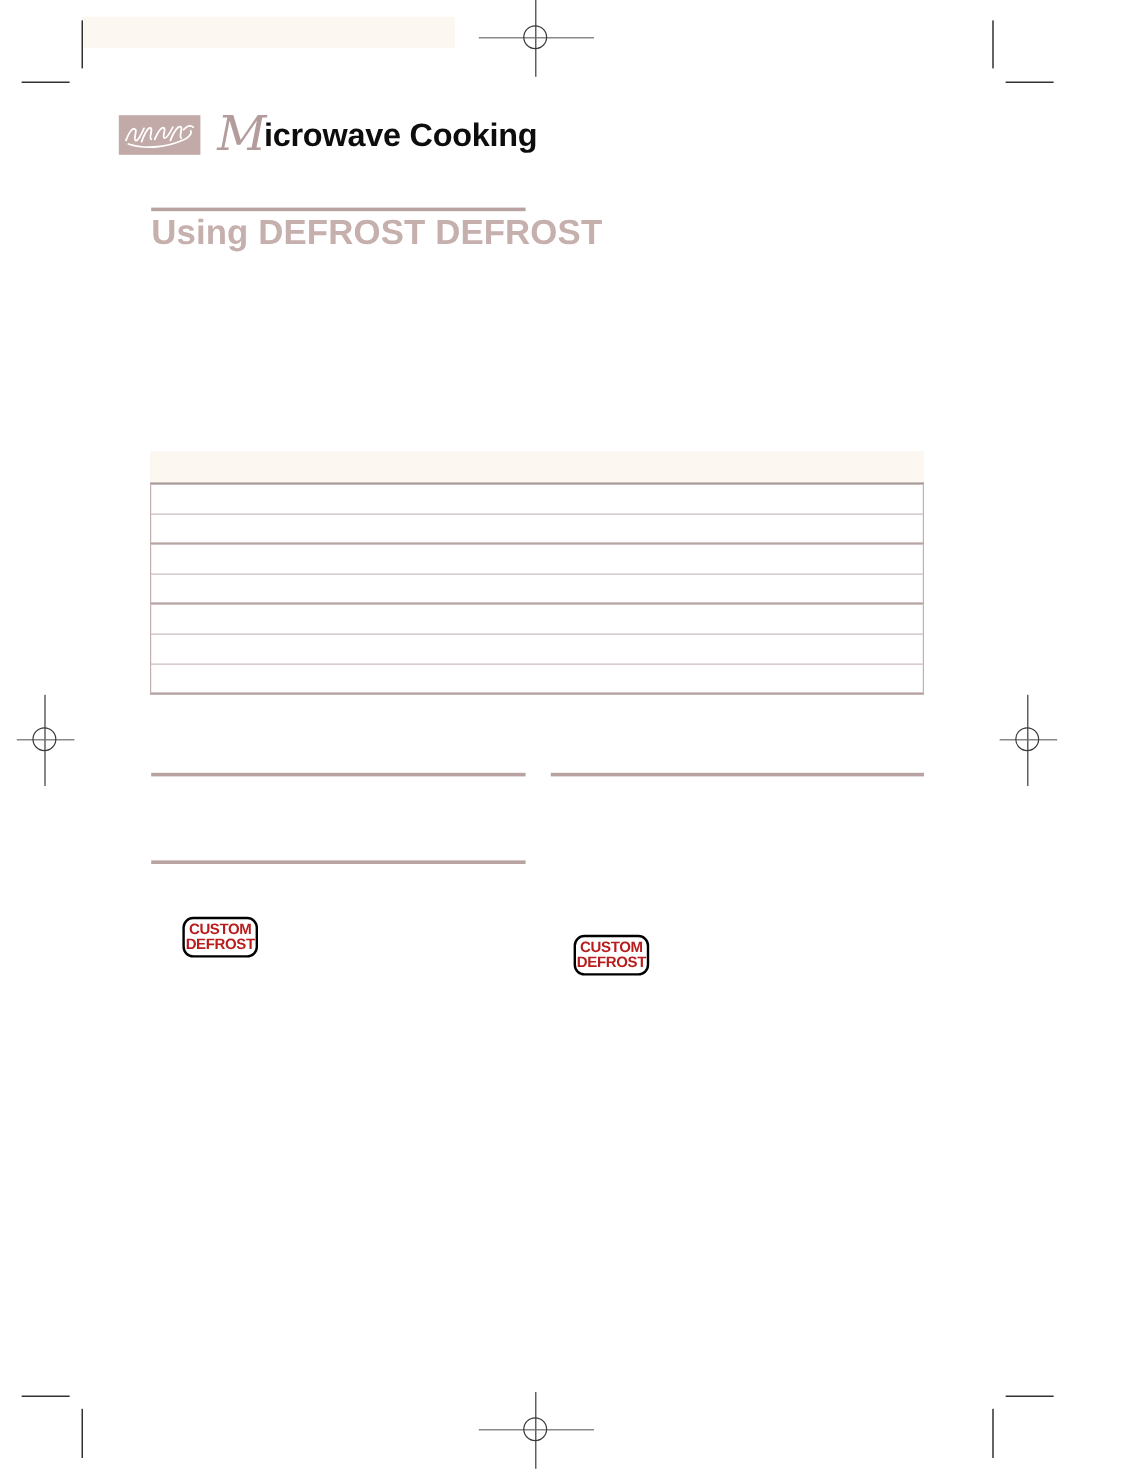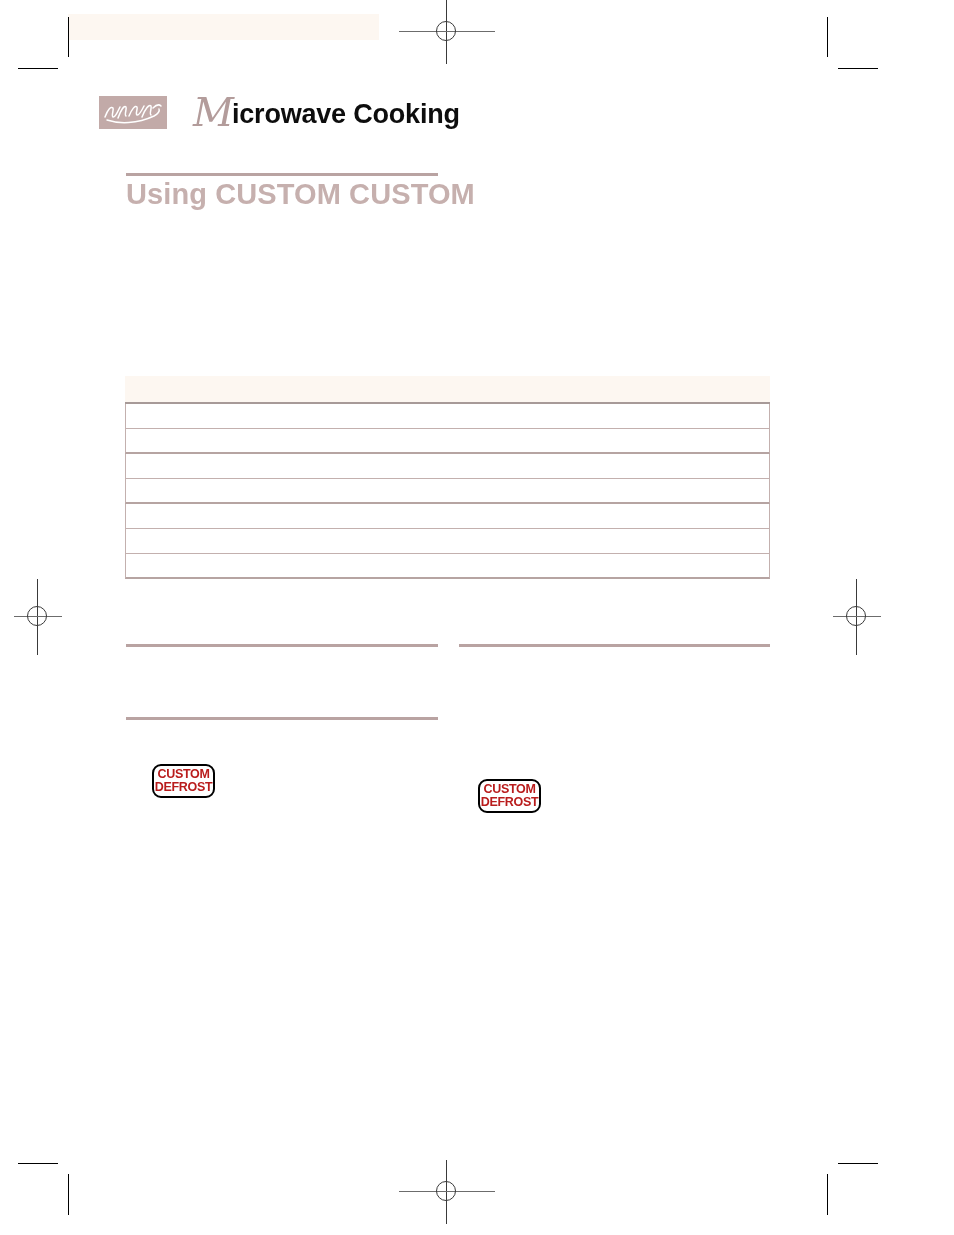--- a/index.html
+++ b/index.html
@@ -89,21 +89,21 @@
   .brand-logo {
     width: 68px;
     height: 33px;
     background: #c2aaa8;
     position: relative;
     overflow: hidden;
     flex: none;
   }
   .brand-logo svg { display: block; }
   .header-title {
-    margin-left: 26px;
+    margin-left: 14px;
     font-size: 27px;
     font-weight: bold;
     color: #0d0d0d;
     letter-spacing: -0.2px;
     white-space: nowrap;
     line-height: 1;
   }
   .header-title .drop-cap {
     font-family: "DejaVu Serif", serif;
     font-style: italic;
@@ -267,21 +267,21 @@
         <path d="M54 12 C57 9, 60 8, 62 10"></path>
       </g>
     </svg>
   </div>
   <div class="header-title">
     <span class="drop-cap">M</span><span>icrowave Cooking</span>
   </div>
 </div>
 
 <div class="section-rule"></div>
-<div class="section-title">Using CUSTOM CUSTOM</div>
+<div class="section-title">Using DEFROST DEFROST</div>
 
 <div class="data-table">
   <div class="thead">
     <div class="hcell"></div>
   </div>
   <div class="tbody">
     <div class="trow">
       <div class="tcell c0"></div>
       <div class="tcell c1"></div>
       <div class="tcell c2"></div>

